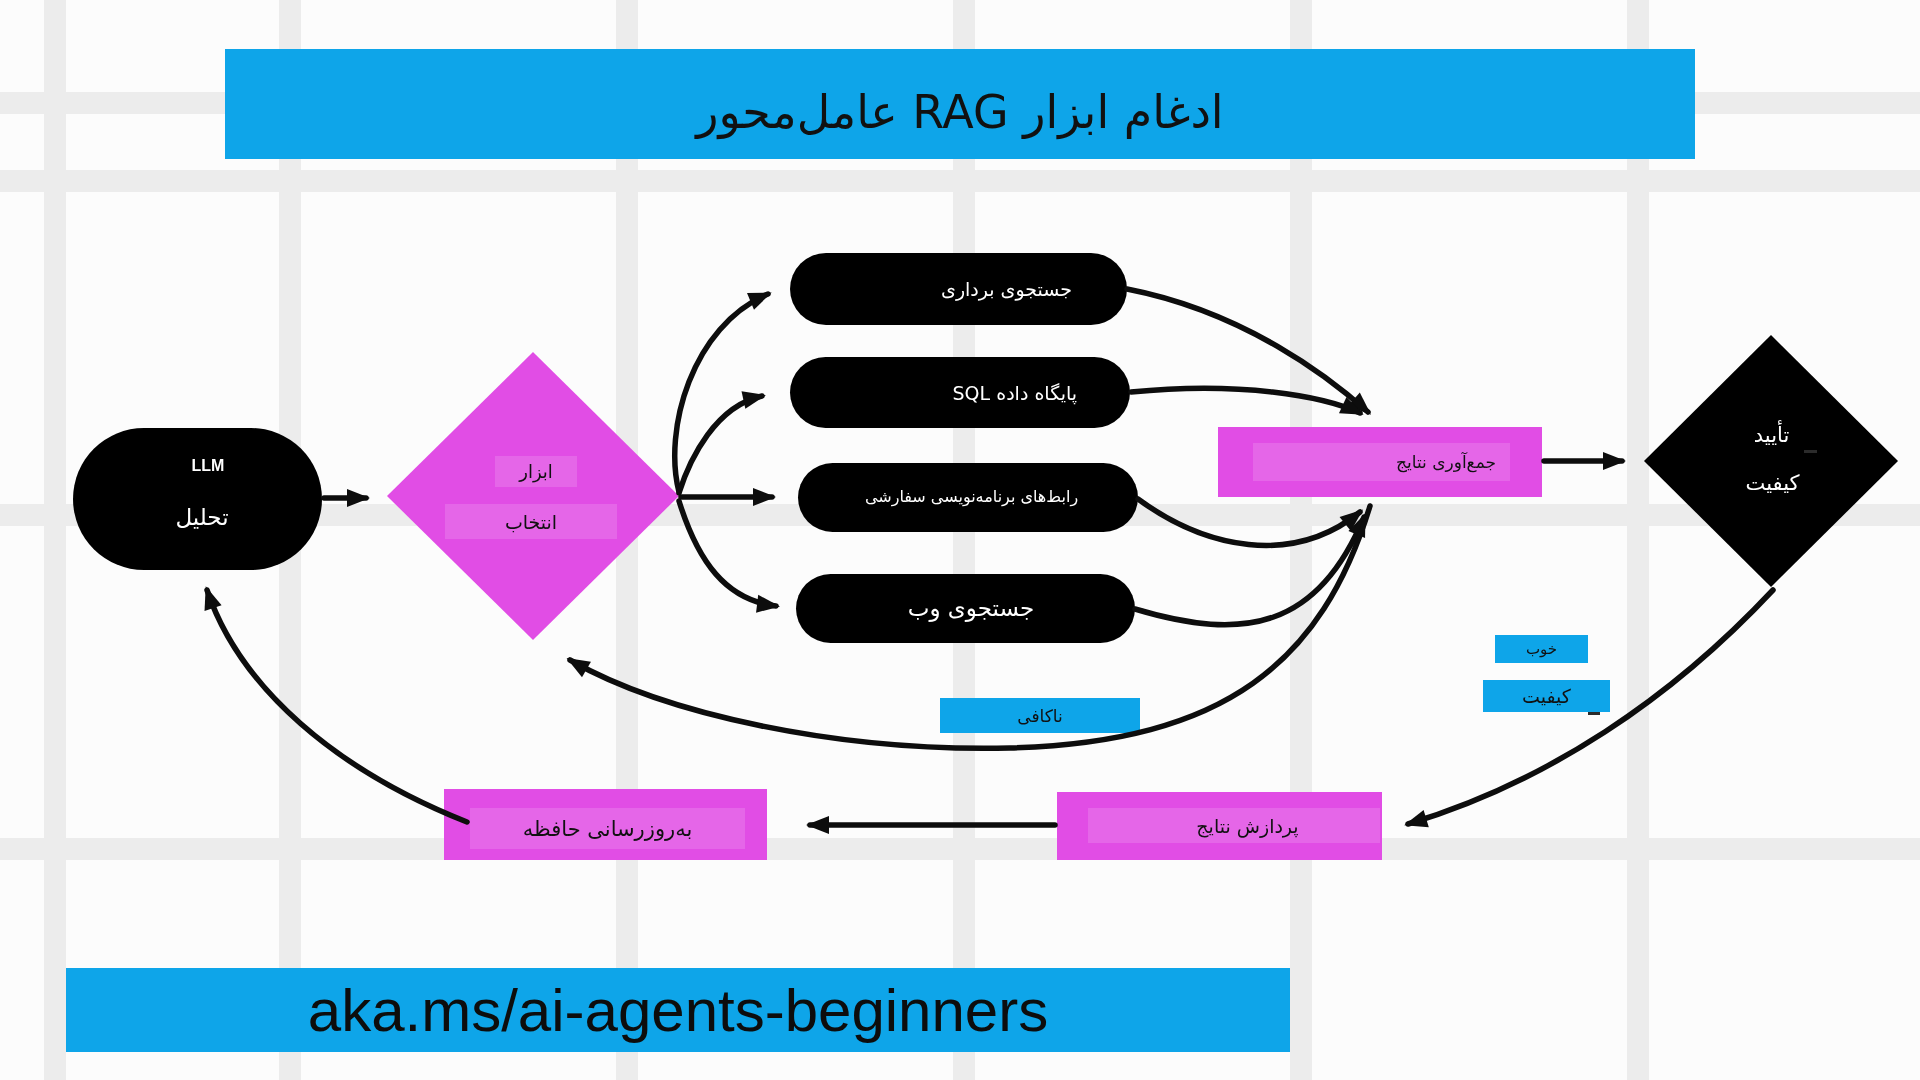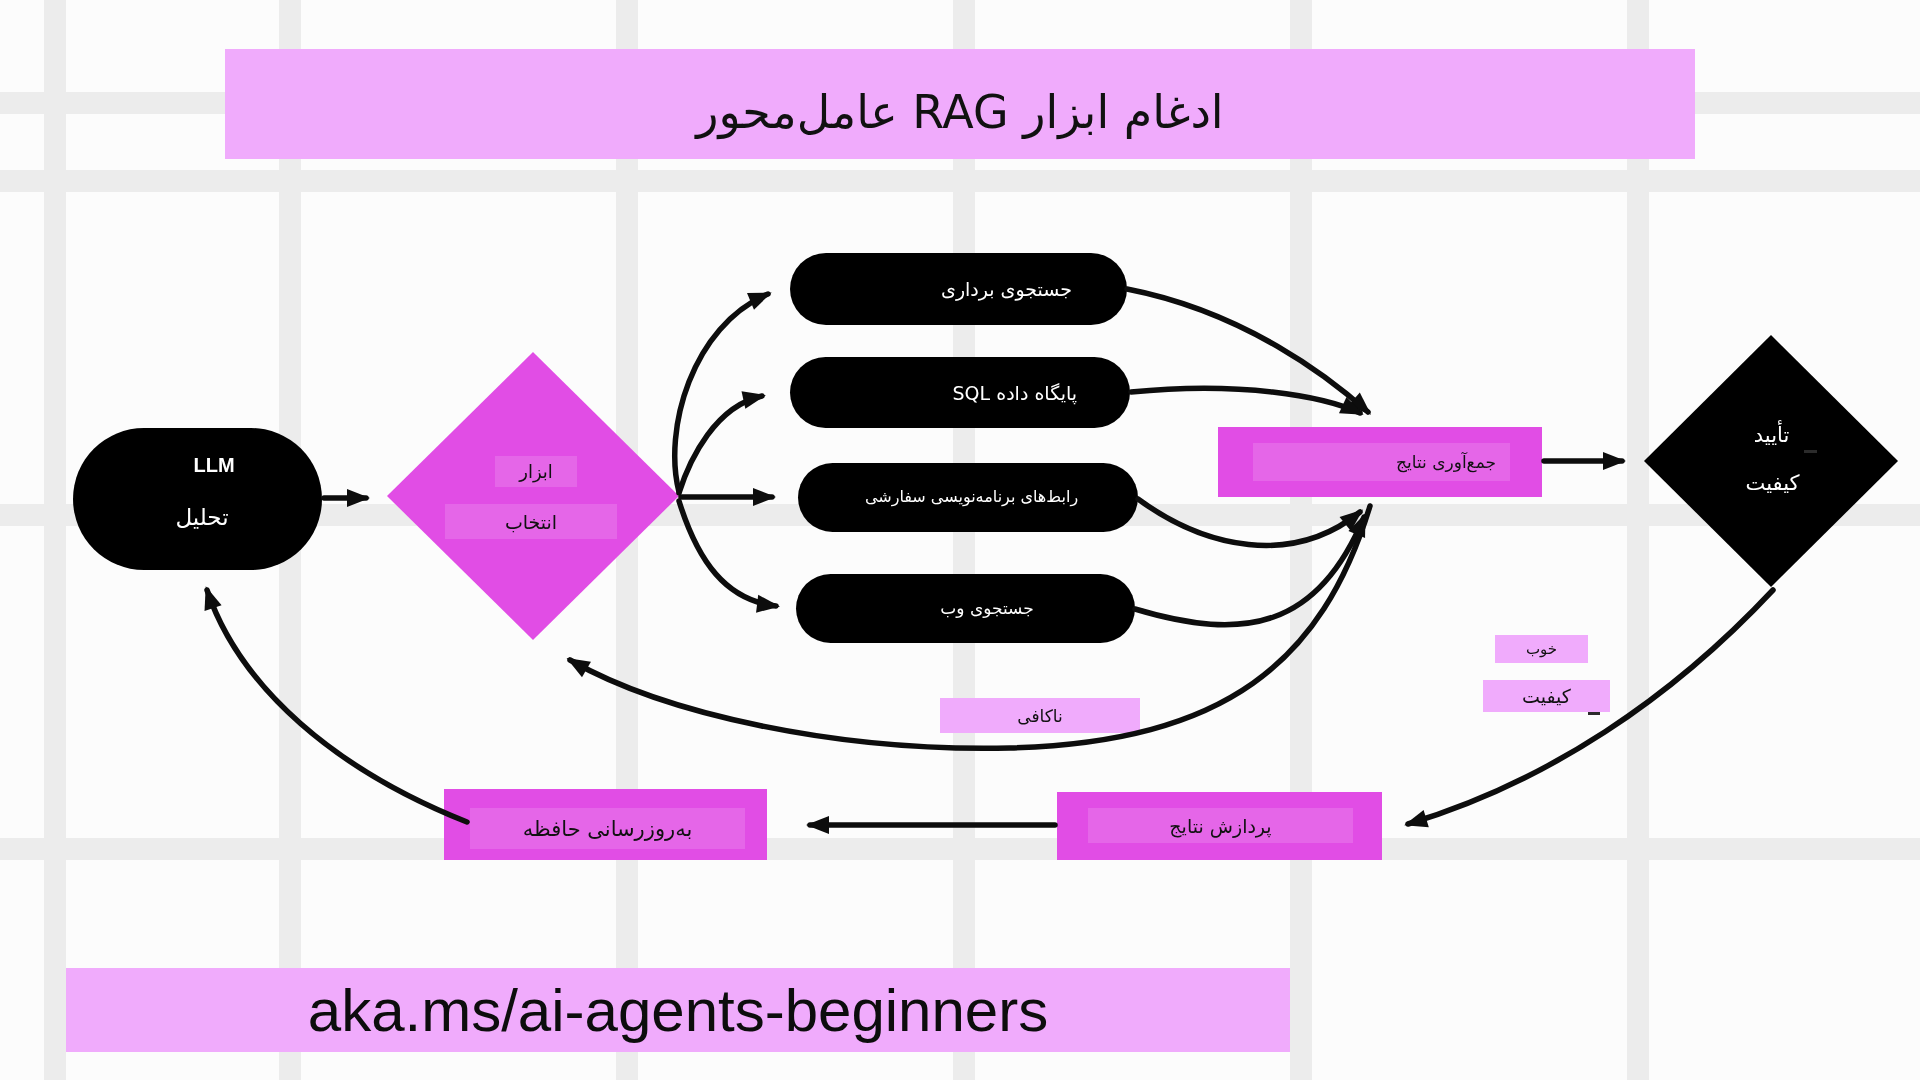--- a/index.html
+++ b/index.html
@@ -6,21 +6,21 @@
   body{
     width:1920px;height:1080px;overflow:hidden;position:relative;
     font-family:"DejaVu Sans",sans-serif;
     background-color:#fcfcfc;
     background-image:
       repeating-linear-gradient(to right,#ececec 0 22px,transparent 22px 337px),
       repeating-linear-gradient(to bottom,#ececec 0 22px,transparent 22px 334px);
     background-position:279px 0,0 170px;
   }
   .abs{position:absolute;}
-  .graybox{background:#f0abfc;color:#111;}
+  .graybox{background:#0ea5e9;color:#111;}
   .bluenode{background:#000000;color:#fff;}
   .magnode{background:#e14de5;color:#111;}
   .stadium{border-radius:999px;}
   .diamond{clip-path:polygon(50% 0,100% 50%,50% 100%,0 50%);}
   .innerbox{position:absolute;display:flex;align-items:center;justify-content:center;}
   .inner-dark{background:rgba(0,0,0,0.08);}
   .inner-light{background:rgba(255,255,255,0.14);}
   .rtl{direction:rtl;}
   .lbl{display:flex;align-items:center;justify-content:center;}
   #title-bar{left:225px;top:49px;width:1470px;height:110px;display:flex;align-items:center;justify-content:center;padding-top:16px;box-sizing:border-box;font-size:46px;}
@@ -45,59 +45,59 @@
   .edge{stroke:#0d0d0d;stroke-width:5.5;fill:none;stroke-linecap:round;}
 </style>
 </head>
 <body>
 
 <div class="abs graybox rtl shape" id="title-bar">
   <span>ادغام ابزار RAG عامل‌محور</span>
 </div>
 
 <div class="abs bluenode stadium shape" id="llm-node">
-  <div class="innerbox inner-dark" style="left:104px;top:22px;width:74px;height:31px;font-size:20px;font-weight:600;font-family:'Liberation Sans',sans-serif;">LLM</div>
+  <div class="innerbox inner-dark" style="left:98px;top:22px;width:74px;height:31px;font-size:16px;font-weight:600;font-family:'Liberation Sans',sans-serif;">LLM</div>
   <div class="innerbox inner-dark rtl" style="left:34px;top:68px;width:170px;height:42px;font-size:23px;margin-left:10px;">تحلیل</div>
 </div>
 
 <div class="abs magnode diamond shape" id="select-diamond">
   <div class="innerbox inner-light rtl" style="left:108px;top:104px;width:82px;height:31px;font-size:18px;">ابزار</div>
   <div class="innerbox inner-light rtl" style="left:58px;top:152px;width:172px;height:35px;font-size:19px;">انتخاب</div>
 </div>
 
 <div class="tool bluenode stadium shape" id="tool-1">
   <div class="innerbox inner-dark rtl" style="left:52px;top:19px;width:240px;height:33px;font-size:19px;justify-content:flex-start;padding-right:10px;box-sizing:border-box;">جستجوی برداری</div>
 </div>
 <div class="tool bluenode stadium shape" id="tool-2">
   <div class="innerbox inner-dark rtl" style="left:53px;top:20px;width:244px;height:31px;font-size:19px;justify-content:flex-start;padding-right:10px;box-sizing:border-box;">پایگاه داده SQL</div>
 </div>
 <div class="tool bluenode stadium shape" id="tool-3">
   <div class="innerbox inner-dark rtl" style="left:65px;top:19px;width:217px;height:29px;font-size:16px;">رابط‌های برنامه‌نویسی سفارشی</div>
 </div>
 <div class="tool bluenode stadium shape" id="tool-4">
-  <div class="innerbox inner-dark rtl" style="left:70px;top:18px;width:210px;height:32px;font-size:17px;margin-left:16px;">جستجوی وب</div>
+  <div class="innerbox inner-dark rtl" style="left:70px;top:18px;width:210px;height:32px;font-size:23px;">جستجوی وب</div>
 </div>
 
 <div class="abs magnode shape" id="gather-box">
   <div class="innerbox inner-light rtl" style="left:35px;top:16px;width:257px;height:38px;font-size:17px;justify-content:flex-start;padding-right:14px;box-sizing:border-box;">جمع‌آوری نتایج</div>
 </div>
 
 <div class="abs bluenode diamond shape" id="quality-diamond">
   <div class="innerbox inner-dark rtl" style="left:71px;top:82px;width:113px;height:36px;font-size:21px;">تأیید</div>
   <div class="tinydash" style="left:160px;top:115px;width:13px;"></div>
   <div class="innerbox inner-dark rtl" style="left:58px;top:128px;width:141px;height:40px;font-size:21px;">کیفیت</div>
 </div>
 
 <div class="abs graybox rtl lbl shape" id="good-label-1">خوب</div>
 <div class="abs graybox rtl lbl shape" id="good-label-2">کیفیت</div>
 <div class="tinydash abs shape" style="left:1588px;top:712px;width:12px;"></div>
 <div class="abs graybox rtl lbl shape" id="insufficient-label">ناکافی</div>
 
 <div class="abs magnode shape" id="process-box">
-  <div class="innerbox inner-light rtl" style="left:31px;top:16px;width:265px;height:35px;font-size:19px;">پردازش نتایج</div>
+  <div class="innerbox inner-light rtl" style="left:31px;top:16px;width:265px;height:35px;font-size:19px;padding-left:27px;">پردازش نتایج</div>
 </div>
 
 <div class="abs magnode shape" id="memory-box">
   <div class="innerbox inner-light rtl" style="left:26px;top:19px;width:275px;height:41px;font-size:21px;">به‌روزرسانی حافظه</div>
 </div>
 
 <div class="abs graybox shape" id="url-bar">
   <span>aka.ms/ai-agents-beginners</span>
 </div>
 

